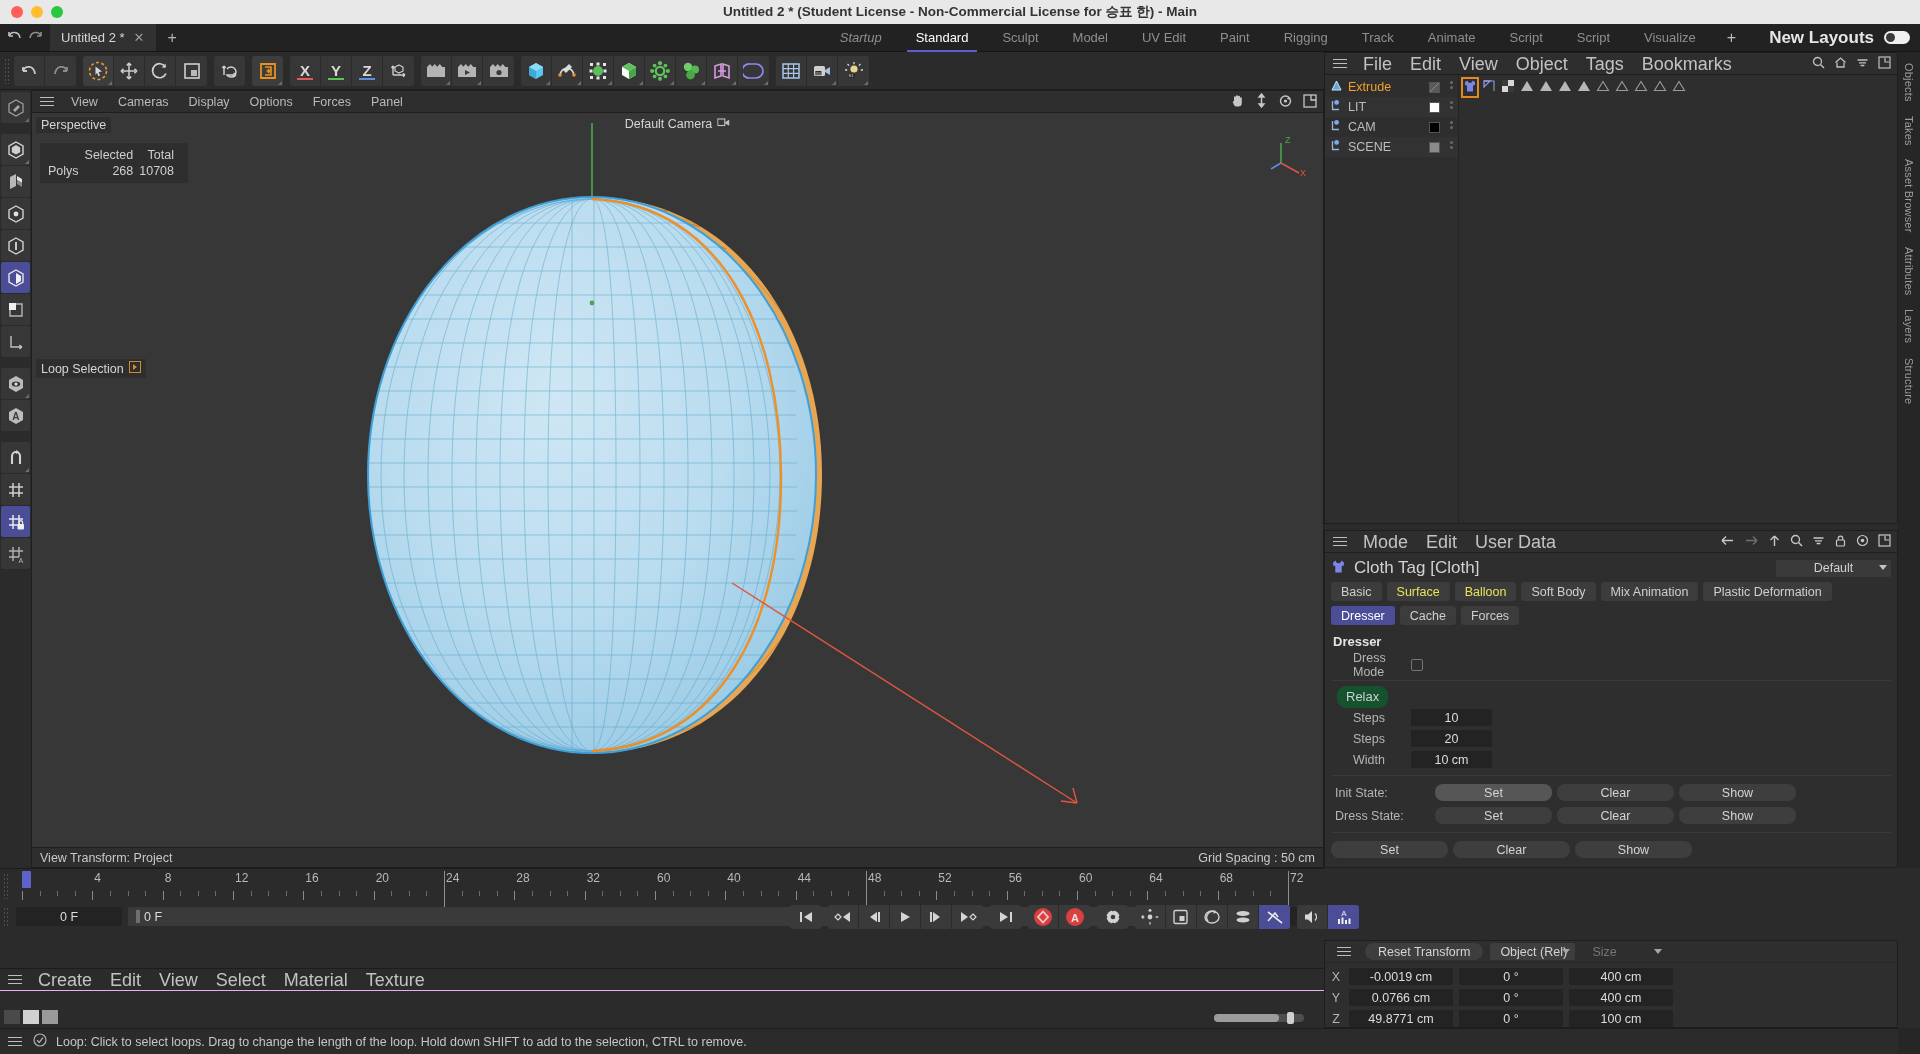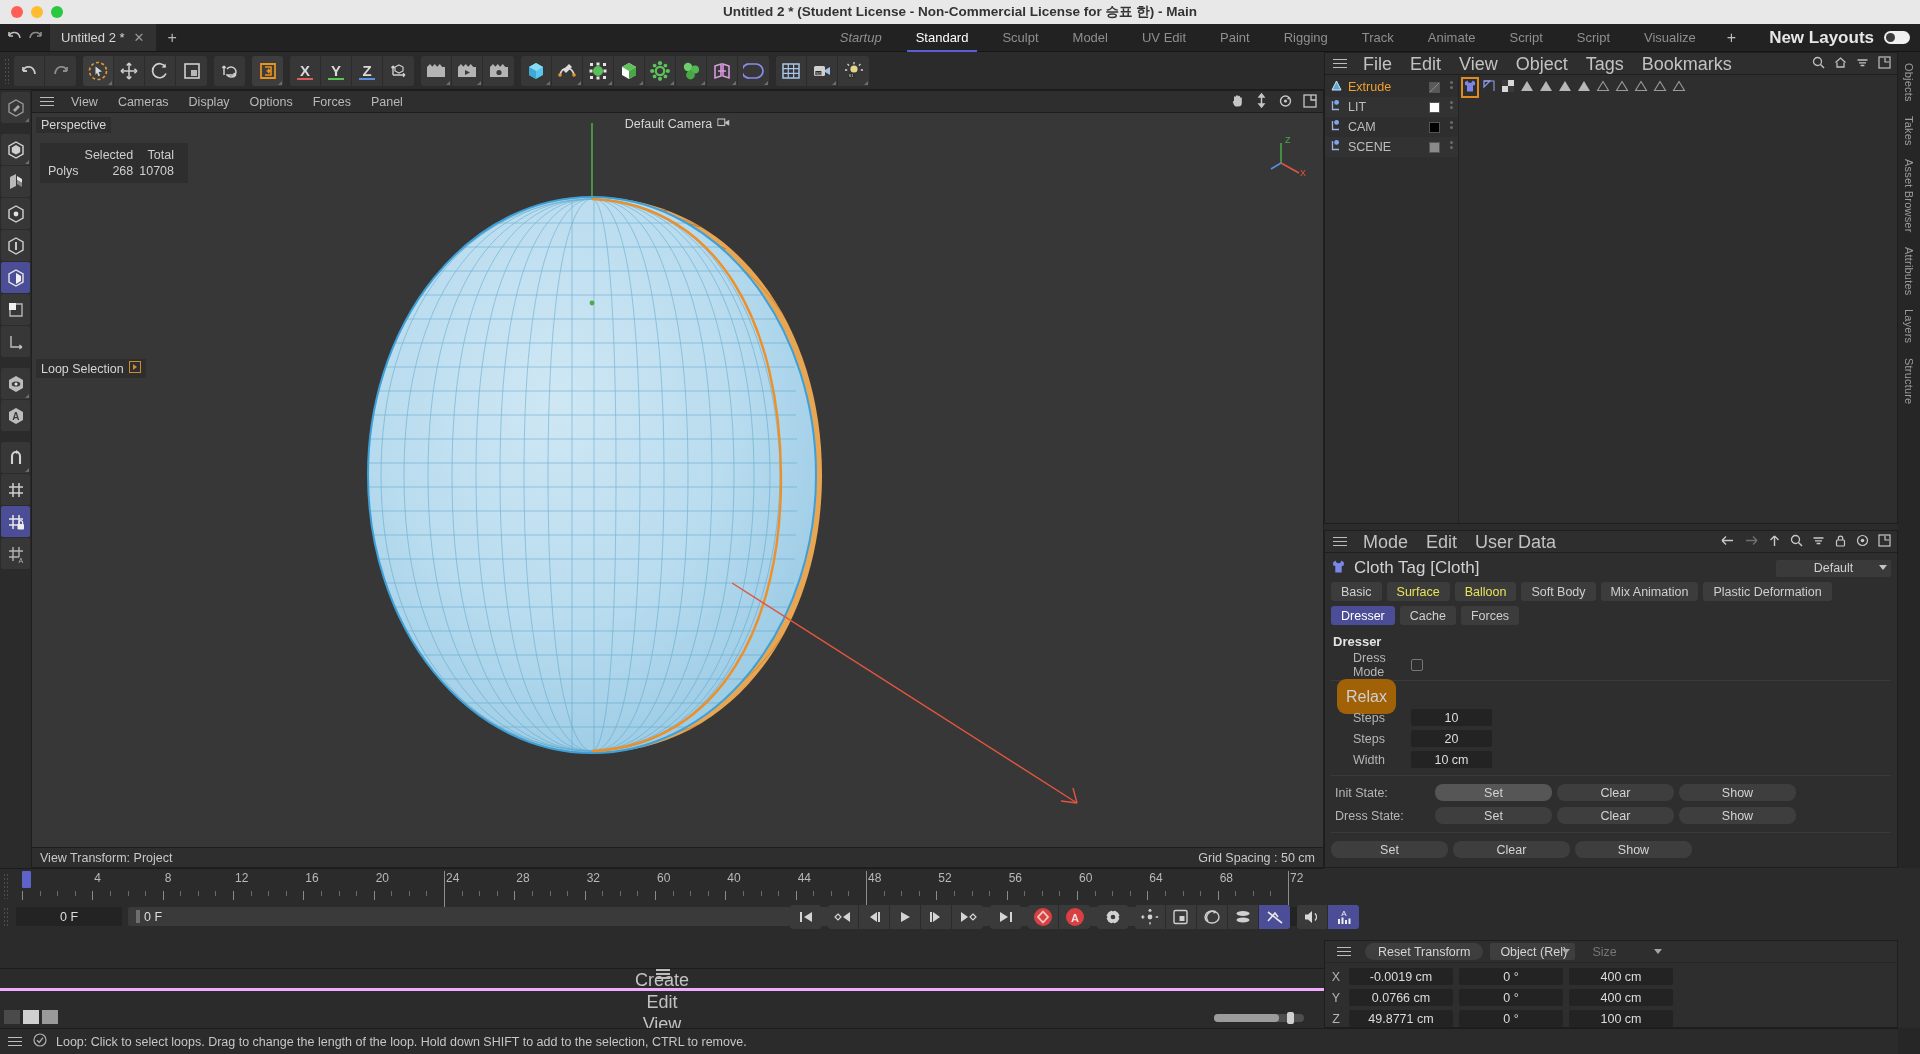--- a/index.html
+++ b/index.html
@@ -172,22 +172,22 @@
     height:19px; padding:0 10px; background:#3c3c3c; border-radius:3px;
     font-size:12.5px; color:#cfcfcf; display:flex; align-items:center;
   }
   .atab.mod{ color:#e8e35a; }
   .atab.sel{ background:#4b4d96; color:#fff; }
   .secthead{ font-size:13px; font-weight:bold; color:#e3e3e3; margin:9px 0 5px 2px; }
   .arow{ display:flex; align-items:center; height:21px; font-size:12.5px; }
   .arow .lbl{ width:80px; color:#b5b5b5; padding-left:22px; }
   .arow .lbl.w{ width:100px; padding-left:0; }
   .chk{ width:12px;height:12px;border:1px solid #767676; background:#2e2e2e; border-radius:2px;}
-  .pill{ height:35px; padding:0 9px; background:#a16207; border-radius:9px;
-    font-size:16px; color:#cfcfcf; display:inline-flex; align-items:center; margin-left:6px;}
+  .pill{ height:22px; padding:0 9px; background:#14532d; border-radius:9px;
+    font-size:13px; color:#cfcfcf; display:inline-flex; align-items:center; margin-left:6px;}
   .numfield{ width:81px; height:17px; background:#232323; border-radius:2px; color:#dcdcdc;
     font-size:12.5px; display:flex; align-items:center; justify-content:center; }
   .divider{ height:1px; background:#3a3a3a; margin:5px 0; }
   .btn3{ width:117px;height:17px; background:#3e3e3e; border-radius:8px; font-size:12.5px;
     color:#d4d4d4; display:flex; align-items:center; justify-content:center; margin-right:5px;}
   .btn3.hi{ background:#565656; }
 
   
   .vtabs{ position:absolute; right:0; top:52px; width:22px; bottom:186px; background:#262626;
     display:flex; flex-direction:column; align-items:center; padding-top:4px; }
@@ -1374,21 +1374,21 @@
                 <rect x="11" y="12" width="2" height="4"></rect>
                 <rect x="14.5" y="10.5" width="2" height="5.5"></rect>
               </g>
             </svg>
         </div>
       </div>
     </div>
   </div>
 
   <div class="matmgr">
-    <div class="panelhead" style="background:#2b2b2b;border-bottom:3px solid #f0abfc;flex-direction:column;">
+    <div class="panelhead" style="background:#2b2b2b;border-bottom:1px solid #f0abfc;">
       <div class="hamb">
           <i></i>
           <i></i>
           <i></i>
         </div>
       <div class="mitem">Create</div>
       <div class="mitem">Edit</div>
       <div class="mitem">View</div>
       <div class="mitem">Select</div>
       <div class="mitem">Material</div>

